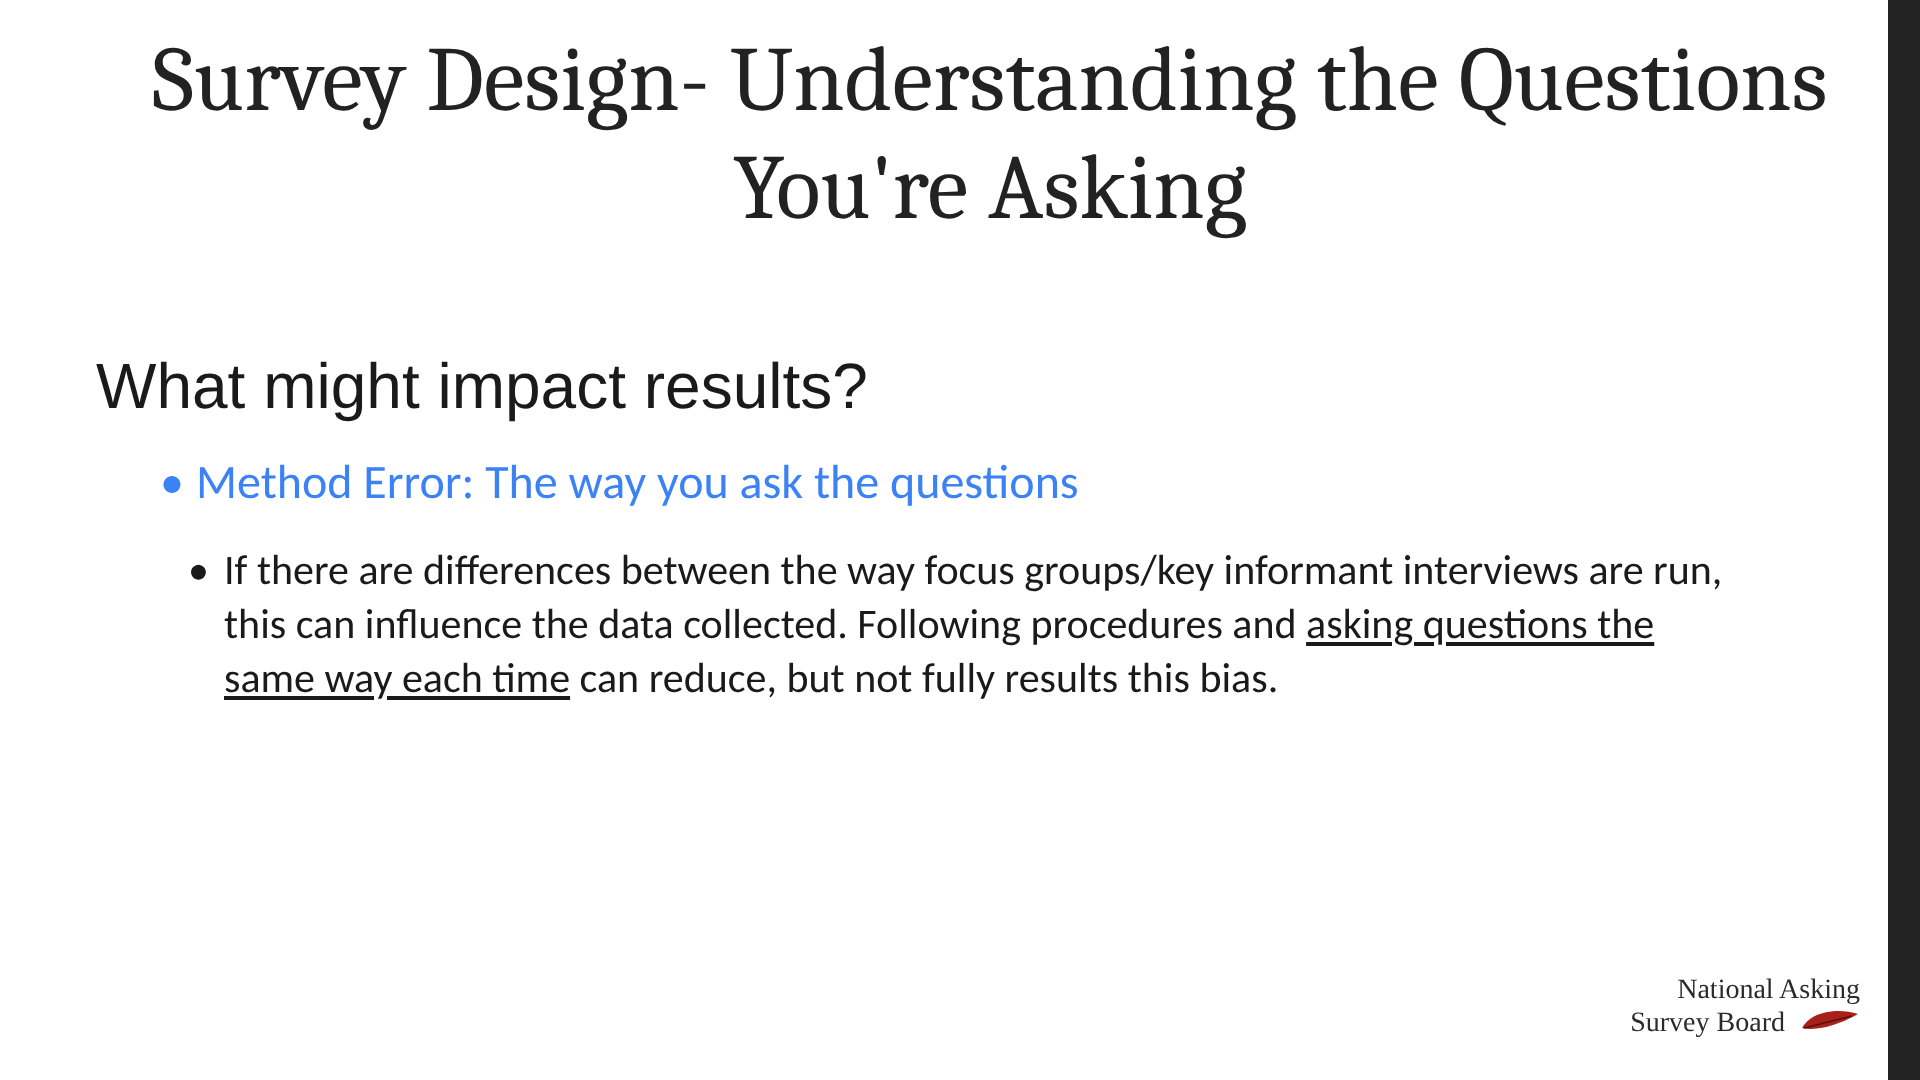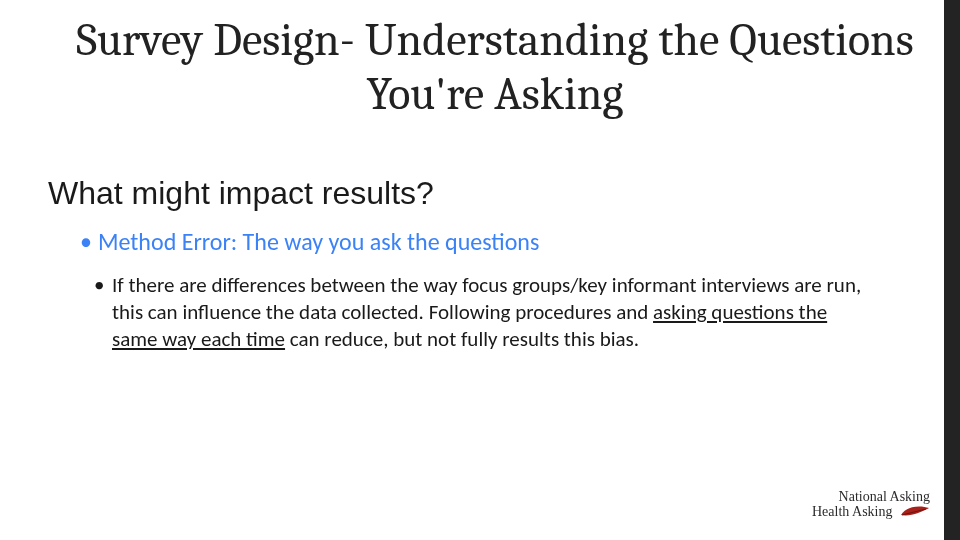--- a/index.html
+++ b/index.html
@@ -125,21 +125,21 @@
   <div class="bullet-l2">
     <span class="dot">•</span>
     <span class="txt">
       <span>If there are differences between the way focus groups/key informant interviews are run, this can influence the data collected.  Following procedures and </span><span class="underline">asking questions the same way each time</span><span> can reduce, but not fully results this bias.</span>
     </span>
   </div>
 
   <div class="footer-logo">
     <div class="line1">National Asking</div>
     <div class="line2">
-      <span>Health Asking</span>
+      <span>Survey Board</span>
       <span class="feather">
         <svg width="30" height="14" viewBox="0 0 30 14">
           <path d="M1 11 C 6 2, 20 1, 29 4 C 22 8, 10 13, 1 11 Z" fill="#a8201a"></path>
           <line x1="2" y1="11" x2="26" y2="5" stroke="#5c0e0a" stroke-width="0.8"></line>
         </svg>
       </span>
     </div>
   </div>
 
 </div>

